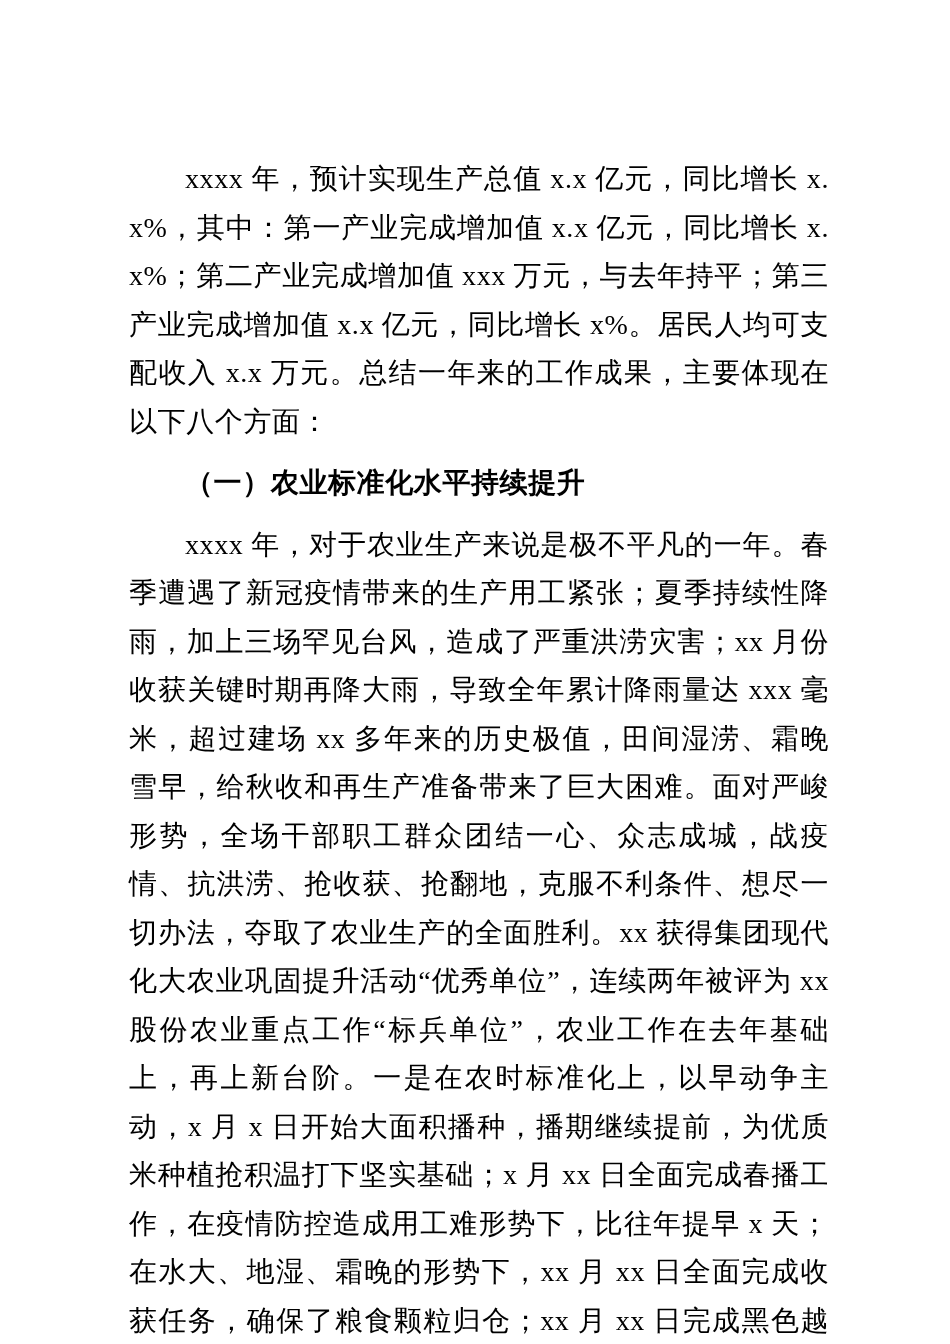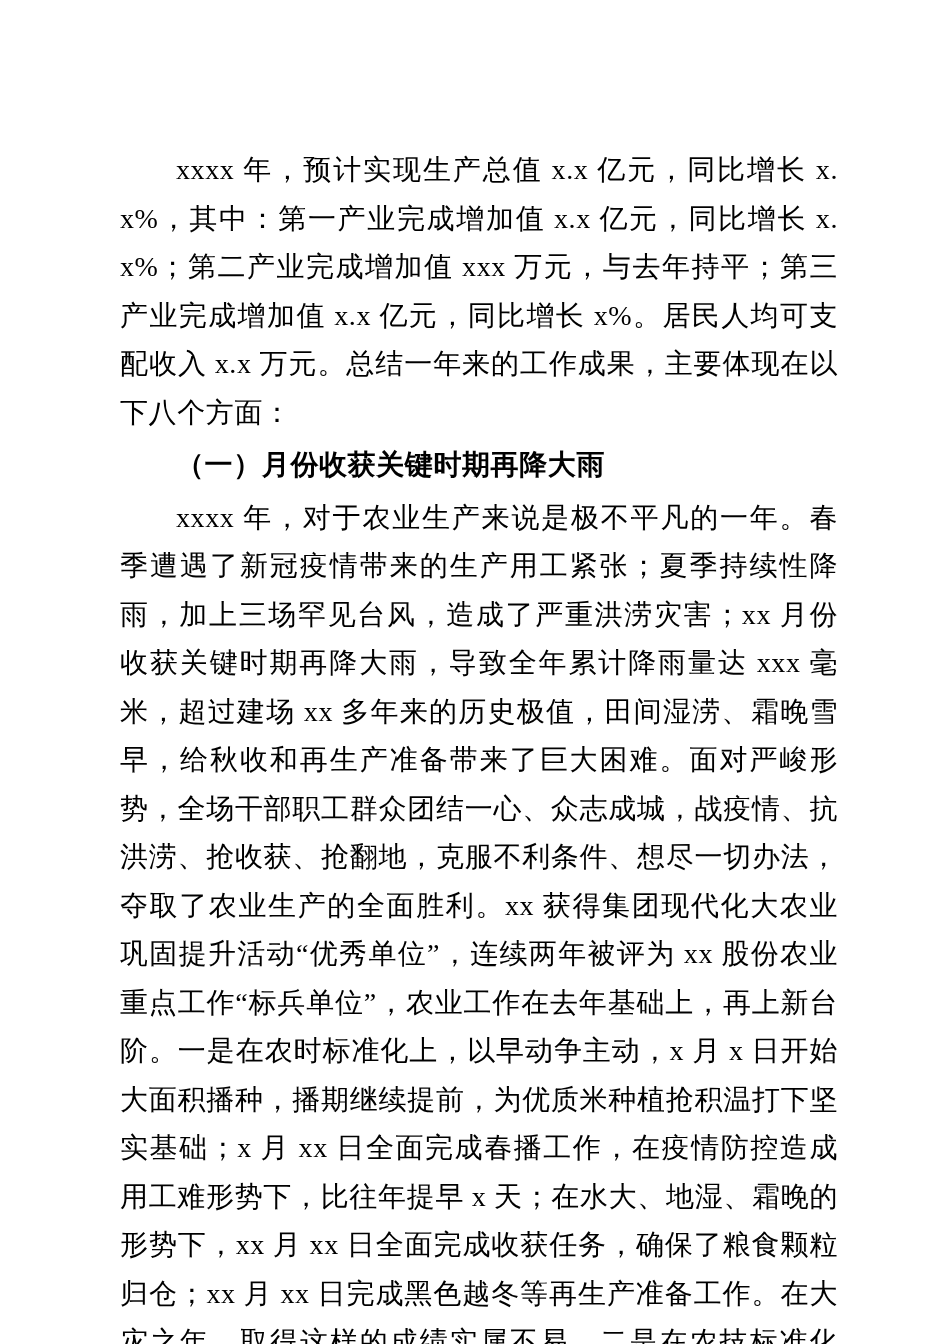--- a/index.html
+++ b/index.html
@@ -12,32 +12,32 @@
     width: 950px;
     height: 1344px;
     background: #ffffff;
     box-sizing: border-box;
     padding: 142px 108px 0 116px;
     overflow: hidden;
     font-family: "Liberation Serif", "DejaVu Serif", serif;
     color: #000000;
   }
   .para {
-    margin: 4px;
+    margin: 13px;
     font-size: 28px;
     line-height: 48.5px;
     text-align: justify;
     text-indent: 2em;
     letter-spacing: 0.6px;
     word-break: break-all;
   }
   .heading {
     font-weight: bold;
   }
 </style>
 </head>
 <body>
 
 <div class="page">
   <p class="para">xxxx 年，预计实现生产总值 x.x 亿元，同比增长 x.x%，其中：第一产业完成增加值 x.x 亿元，同比增长 x.x%；第二产业完成增加值 xxx 万元，与去年持平；第三产业完成增加值 x.x 亿元，同比增长 x%。居民人均可支配收入 x.x 万元。总结一年来的工作成果，主要体现在以下八个方面：</p>
-  <p class="para heading">（一）月份收获关键时期再降大雨</p>
+  <p class="para heading">（一）农业标准化水平持续提升</p>
   <p class="para">xxxx 年，对于农业生产来说是极不平凡的一年。春季遭遇了新冠疫情带来的生产用工紧张；夏季持续性降雨，加上三场罕见台风，造成了严重洪涝灾害；xx 月份收获关键时期再降大雨，导致全年累计降雨量达 xxx 毫米，超过建场 xx 多年来的历史极值，田间湿涝、霜晚雪早，给秋收和再生产准备带来了巨大困难。面对严峻形势，全场干部职工群众团结一心、众志成城，战疫情、抗洪涝、抢收获、抢翻地，克服不利条件、想尽一切办法，夺取了农业生产的全面胜利。xx 获得集团现代化大农业巩固提升活动“优秀单位”，连续两年被评为 xx 股份农业重点工作“标兵单位”，农业工作在去年基础上，再上新台阶。一是在农时标准化上，以早动争主动，x 月 x 日开始大面积播种，播期继续提前，为优质米种植抢积温打下坚实基础；x 月 xx 日全面完成春播工作，在疫情防控造成用工难形势下，比往年提早 x 天；在水大、地湿、霜晚的形势下，xx 月 xx 日全面完成收获任务，确保了粮食颗粒归仓；xx 月 xx 日完成黑色越冬等再生产准备工作。在大灾之年，取得这样的成绩实属不易。二是在农技标准化上，全面推行水稻“双促双增”节本增产高效种植</p>
 </div>
 
 </body></html>

